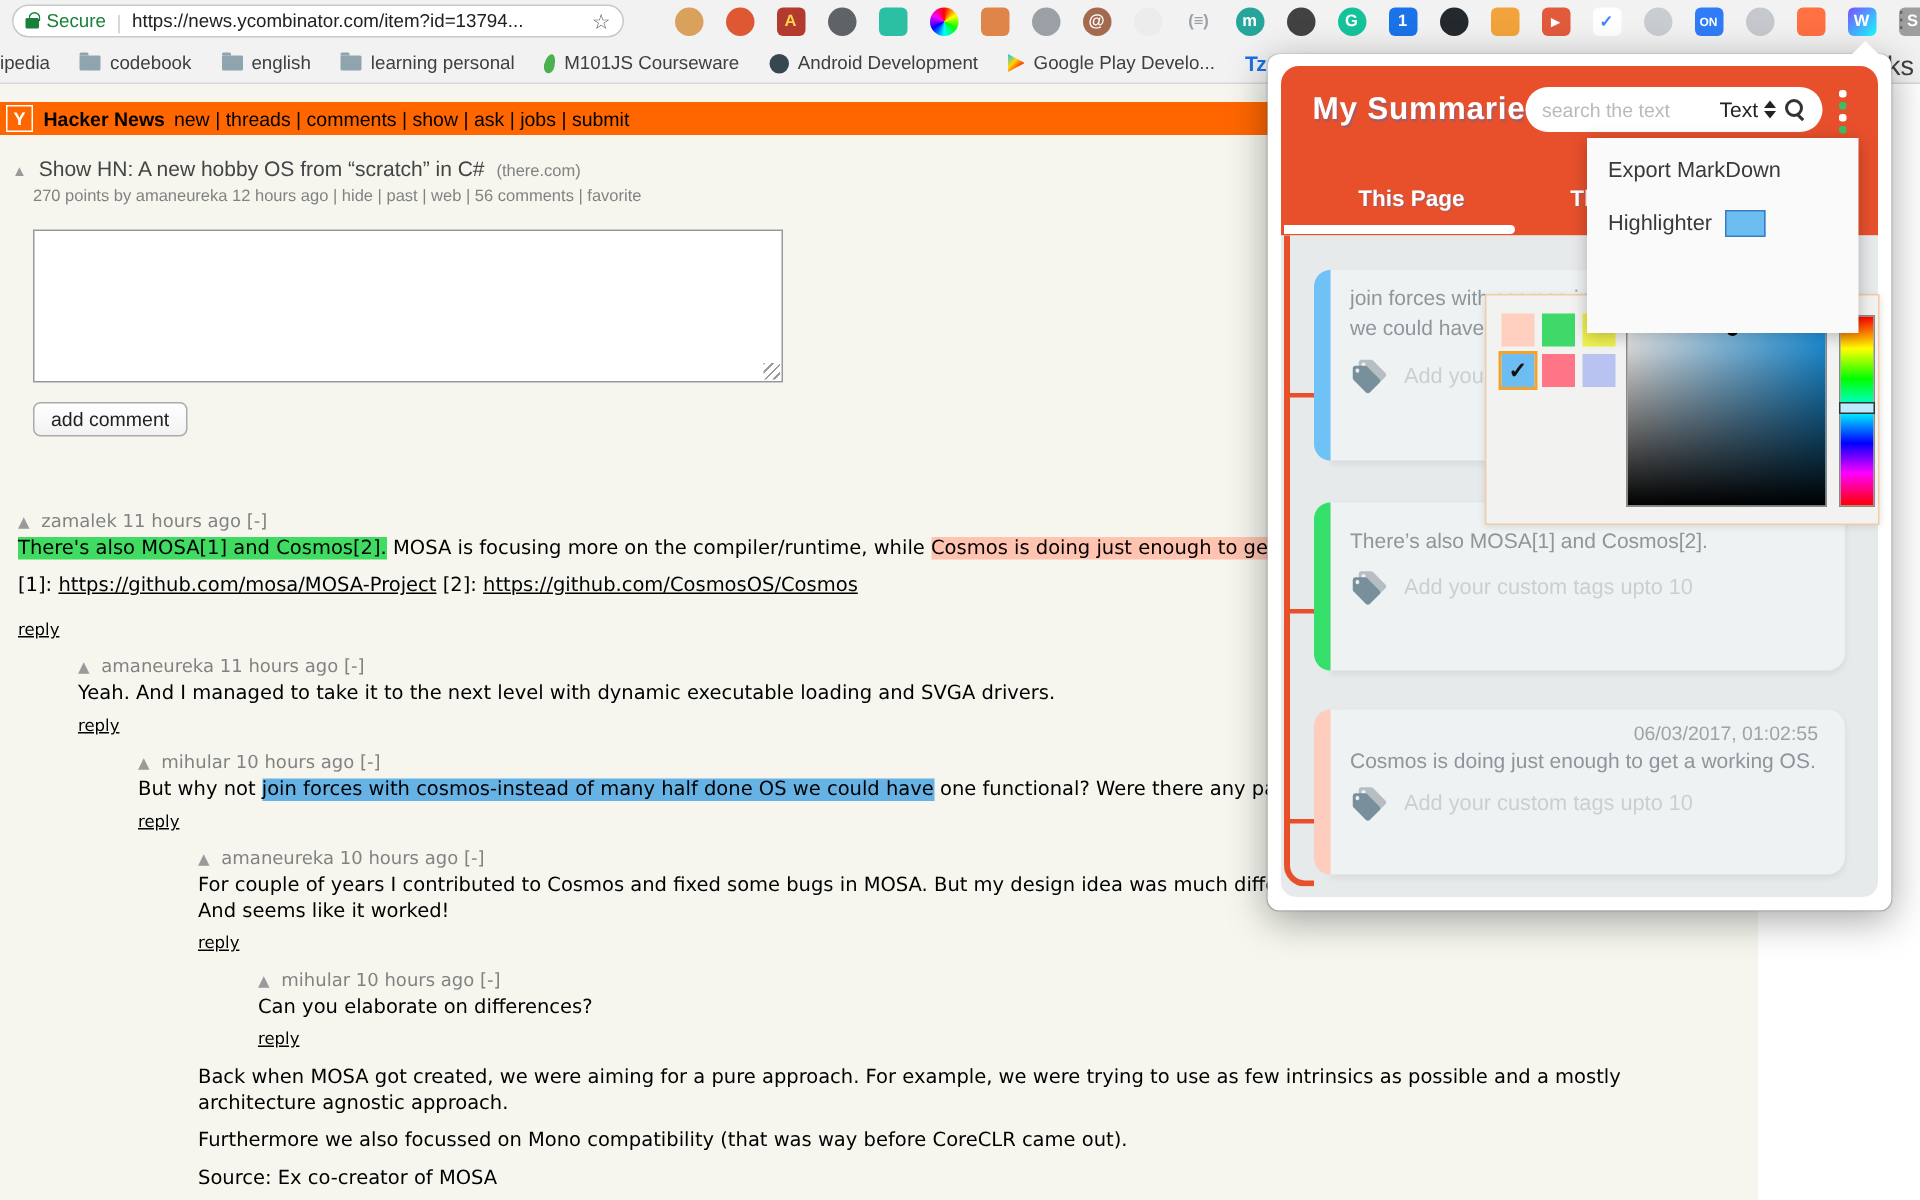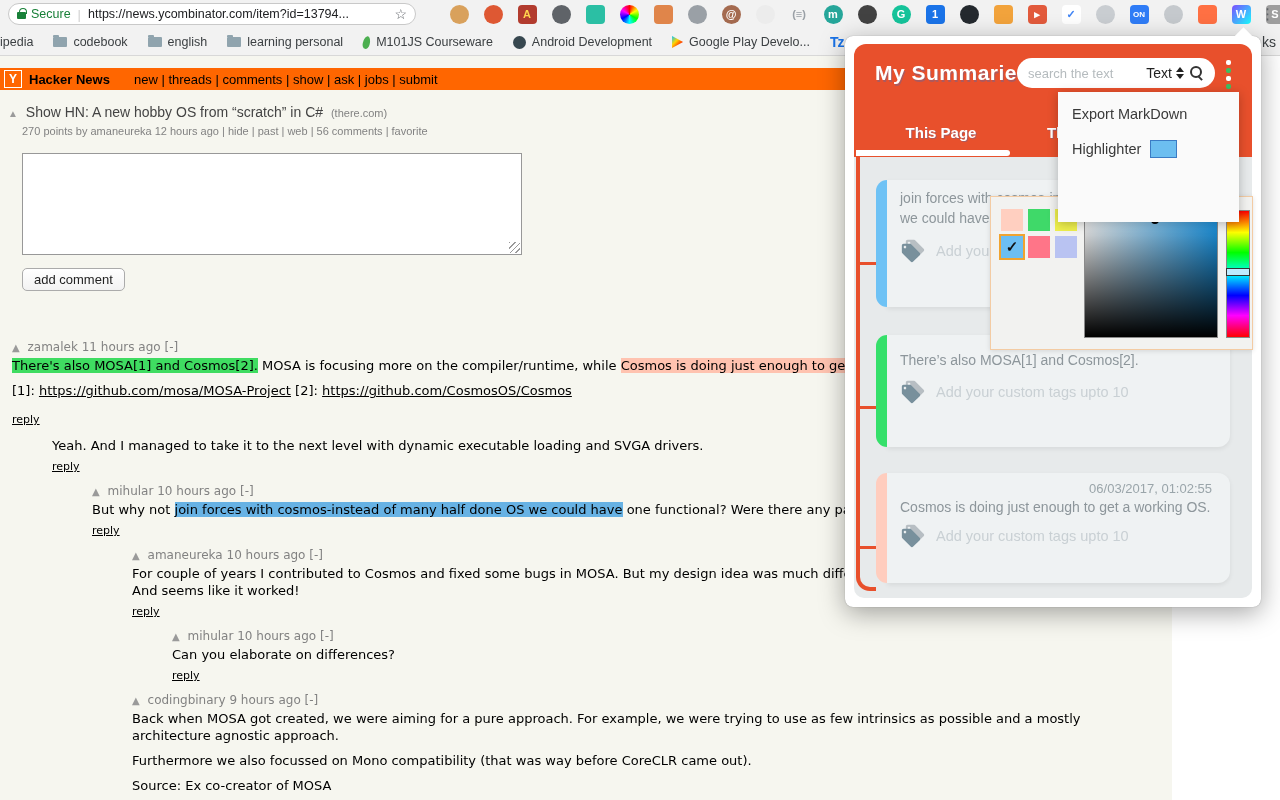--- a/index.html
+++ b/index.html
@@ -26,29 +26,29 @@
   #bm-list { position:absolute; left:0; top:0; height:28px; display:flex; align-items:center; gap:20px; padding-right:10px; }
   .bm { display:flex; align-items:center; gap:6px; font-size:12.5px; color:#3c4043; white-space:nowrap; }
   .bm-ic { display:inline-block; }
   .bm-folder { width:14px; height:10px; background:#90a4ae; border-radius:1px; position:relative; }
   .bm-folder::before { content:""; position:absolute; left:0; top:-2px; width:6px; height:2px; background:#90a4ae; border-radius:1px 1px 0 0; }
   .bm-leaf { width:7px; height:13px; background:#4caf50; border-radius:50% 50% 50% 50% / 60% 60% 40% 40%; transform:rotate(14deg); }
   .bm-android { width:13px; height:13px; background:#37474f; border-radius:50%; }
   .bm-play { width:11px; height:12px; background:linear-gradient(135deg,#00c4ff 0%,#ffd500 40%,#ff3d00 70%,#00e676 100%); clip-path:polygon(0 0,100% 50%,0 100%); }
   .bm-tz { color:#1a73e8; font-weight:bold; font-size:14px; letter-spacing:-1px; }
   .bm-g { color:#4285f4; font-weight:bold; font-size:14px; }
-  #bm-right { position:absolute; right:4px; top:6px; font-size:14px; color:#3c4043; }
+  #bm-right { position:absolute; right:4px; top:6px; font-size:18px; color:#3c4043; }
 
   
   #hn-page { position:absolute; left:0; top:56px; width:1172px; height:744px; background:#f6f6ef; overflow:hidden; }
   #right-strip { position:absolute; left:1172px; top:56px; width:108px; height:744px; background:#fff; }
   #hn-bar { position:absolute; left:0; top:12px; width:1172px; height:22px; background:#ff6600; display:flex; align-items:center; padding-left:4px; }
   #hn-logo { width:18px; height:18px; border:1px solid #fff; color:#fff; font-weight:bold; font-size:12px; display:flex; align-items:center; justify-content:center; }
   #hn-brand { color:#000; font-weight:bold; font-size:13px; margin-left:7px; }
-  #hn-nav { font-size:13px; color:#000; margin-left:24px; }
+  #hn-nav { font-size:13px; color:#000; margin-left:6px; }
   .hn-link { cursor:pointer; }
   .hn-sep { white-space:pre; }
   .varrow { color:#9a9a9a; font-size:10px; margin-right:4px; }
   #story-row { position:absolute; left:8px; top:48px; font-size:14px; color:#444; }
   #story-domain { font-size:11px; color:#828282; margin-left:4px; }
   #story-sub { position:absolute; left:22px; top:69px; font-size:11px; color:#828282; }
   #cmt-box { position:absolute; left:22px; top:97px; width:500px; height:102px; border:1px solid #989898; background:#fff; resize:none; font-family:"DejaVu Sans", sans-serif; }
   #ta-grip { position:absolute; left:509px; top:186px; width:11px; height:11px; background:repeating-linear-gradient(135deg,#9a9a9a 0 1px,transparent 1px 4px); }
   #add-cmt { position:absolute; left:22px; top:212px; font-size:13px; color:#222; background:linear-gradient(#fff,#f2f2f2); border:1px solid #ababab; border-radius:5px; padding:3px 11px; }
 
@@ -277,20 +277,26 @@
         <span>[-]</span>
       </div>
       <div class="cbody">
         <div class="para oneline"><span class="hl-green">There's also MOSA[1] and Cosmos[2].</span><span> MOSA is focusing more on the compiler/runtime, while </span><span class="hl-salmon">Cosmos is doing just enough to get a wor</span></div>
         <div class="para clinks oneline"><span>[1]:</span> <a>https://github.com/mosa/MOSA-Project</a> <span>[2]:</span> <a>https://github.com/CosmosOS/Cosmos</a></div>
       </div>
       <span class="reply">reply</span>
     </div>
 
     <div class="comment" style="margin-left:40px">
+      <div class="chead">
+        <span class="varrow">▲</span>
+        <span class="author">amaneureka</span>
+        <span>11 hours ago</span>
+        <span>[-]</span>
+      </div>
       <div class="cbody"><span>Yeah. And I managed to take it to the next level with dynamic executable loading and SVGA drivers.</span></div>
       <span class="reply">reply</span>
     </div>
 
     <div class="comment" style="margin-left:80px">
       <div class="chead">
         <span class="varrow">▲</span>
         <span class="author">mihular</span>
         <span>10 hours ago</span>
         <span>[-]</span>
@@ -318,26 +324,20 @@
         <span class="varrow">▲</span>
         <span class="author">mihular</span>
         <span>10 hours ago</span>
         <span>[-]</span>
       </div>
       <div class="cbody"><span>Can you elaborate on differences?</span></div>
       <span class="reply">reply</span>
     </div>
 
     <div class="comment" style="margin-left:120px">
-      <div class="chead">
-        <span class="varrow">▲</span>
-        <span class="author">codingbinary</span>
-        <span>9 hours ago</span>
-        <span>[-]</span>
-      </div>
       <div class="cbody">
         <div class="para">Back when MOSA got created, we were aiming for a pure approach. For example, we were trying to use as few intrinsics as possible and a mostly architecture agnostic approach.</div>
         <div class="para">Furthermore we also focussed on Mono compatibility (that was way before CoreCLR came out).</div>
         <div class="para">Source: Ex co-creator of MOSA</div>
       </div>
     </div>
 
   </div>
 </div>
 

